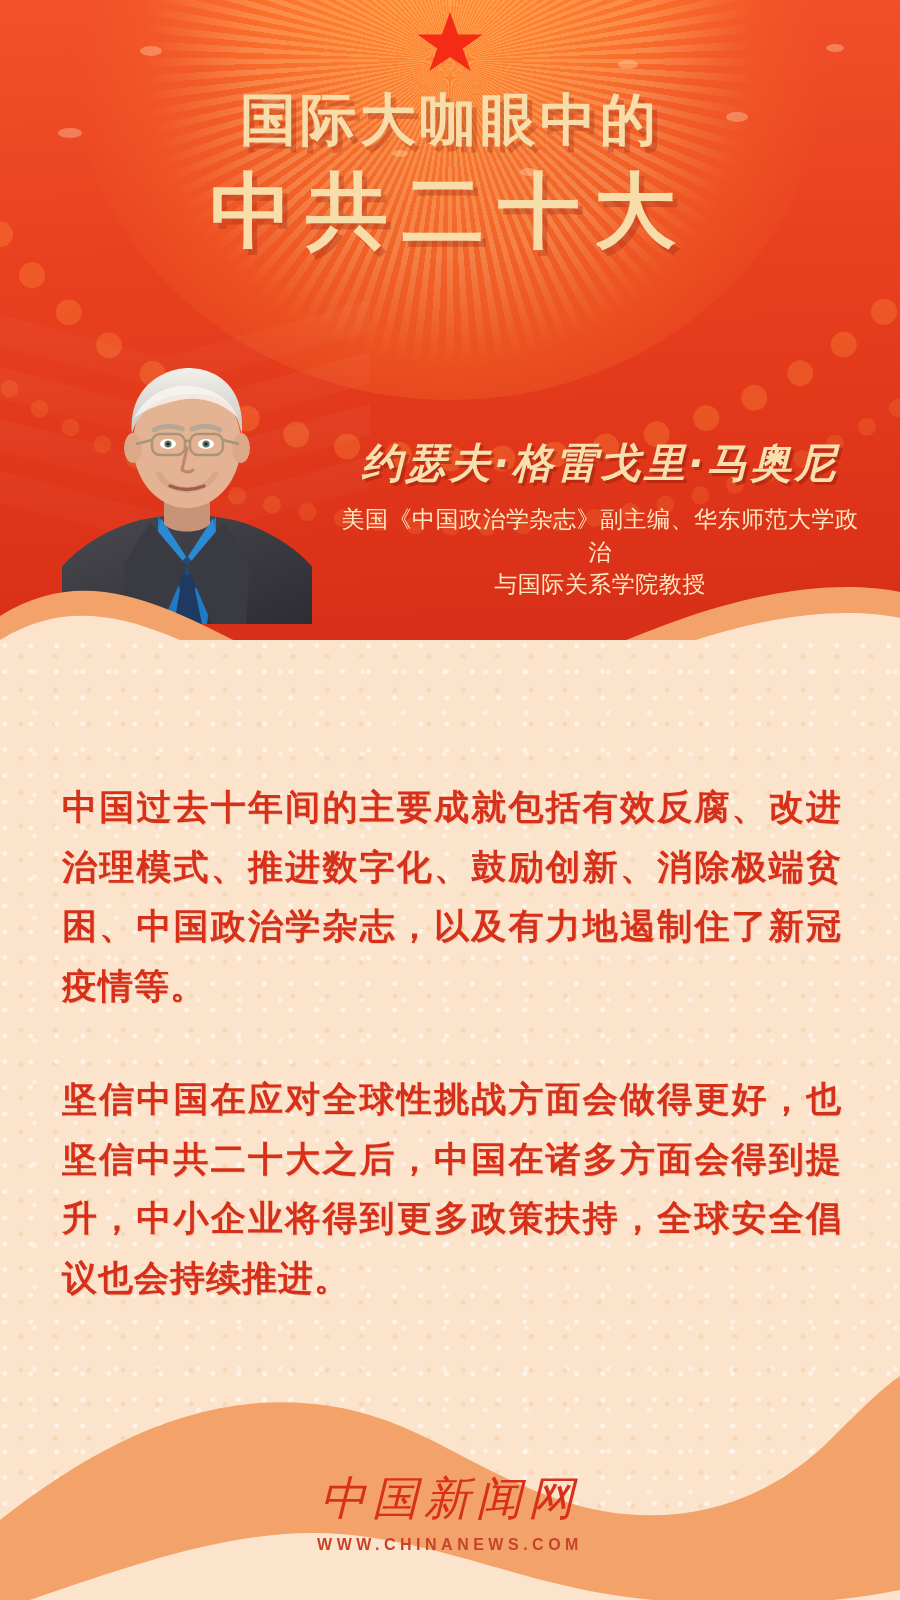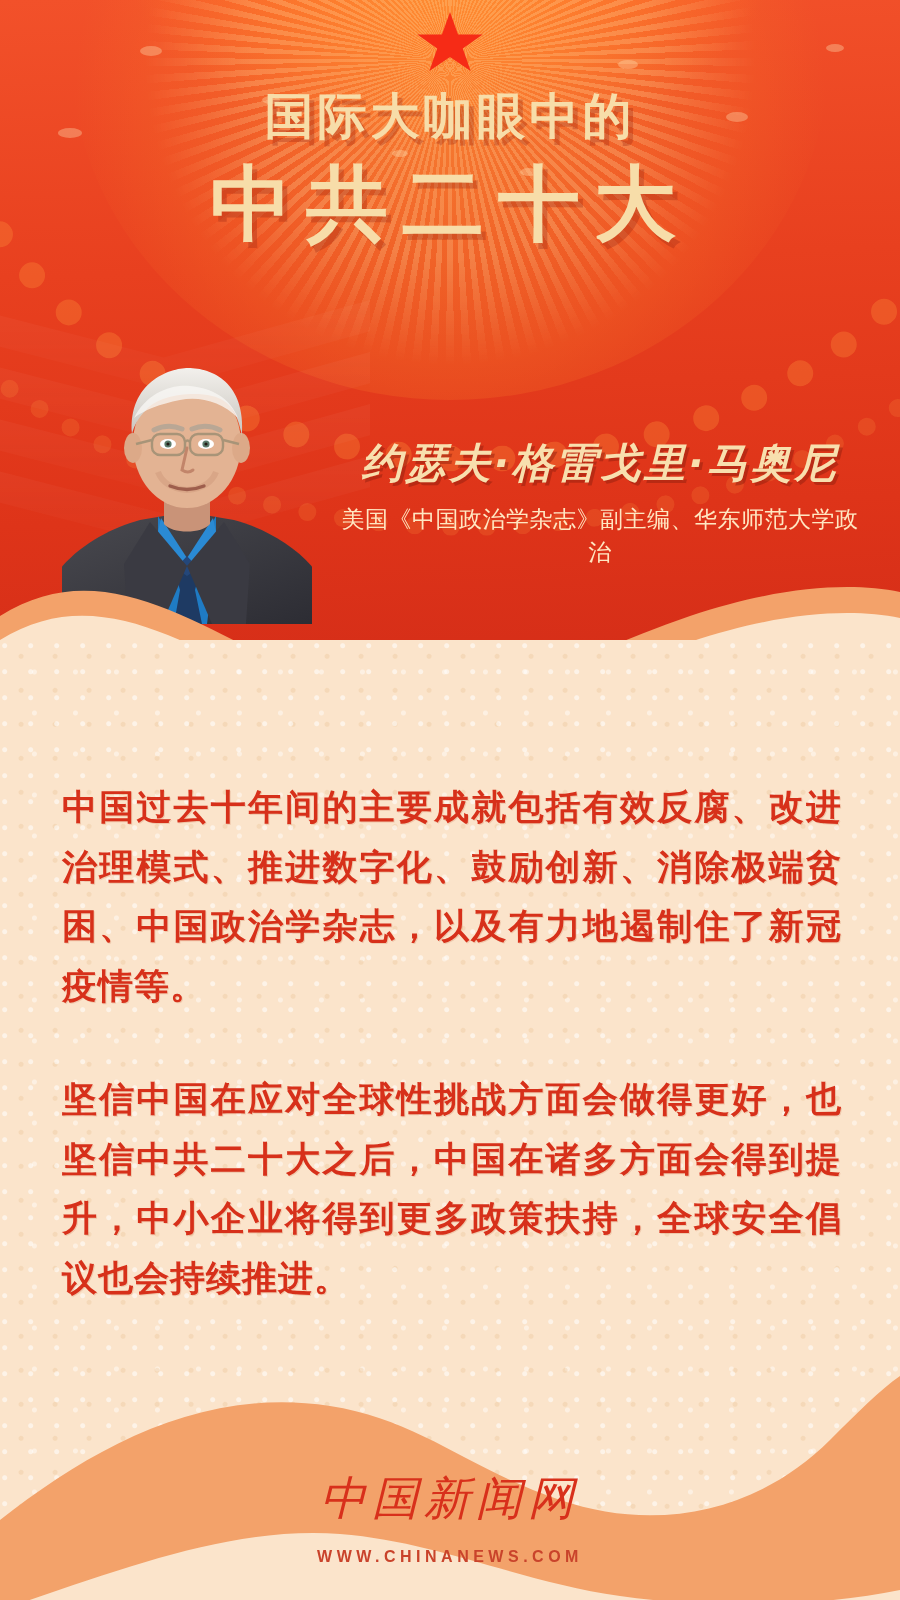--- a/index.html
+++ b/index.html
@@ -103,21 +103,21 @@
     text-align: center;
   }
   .title-line {
     font-family: "DejaVu Sans", "Liberation Sans", sans-serif;
     font-weight: bold;
     color: #F7DDA9;
     letter-spacing: 4px;
     line-height: 1.0;
     text-shadow: 5px 6px 0 rgba(150,32,16,0.30);
   }
-  .title-line.l1 { font-size: 49px; }
+  .title-line.l1 { font-size: 56px; }
   .title-line.l2 { font-size: 82px; margin-top: 22px; letter-spacing: 14px; }
 
   
   .portrait {
     position: absolute;
     left: 62px; top: 352px;
     width: 250px; height: 272px;
   }
   .portrait svg { display:block; }
 
@@ -195,21 +195,21 @@
   }
   .logo-cn {
     font-family: "DejaVu Serif", "Liberation Serif", serif;
     font-weight: normal;
     font-size: 46px;
     letter-spacing: 6px;
     color: #D8301B;
     font-style: italic;
   }
   .logo-url {
-    margin-top: 18px;
+    margin-top: 6px;
     font-size: 16px;
     letter-spacing: 4.5px;
     color: #C9432B;
     font-weight: bold;
   }
 </style>
 </head>
 <body>
 
 <div class="poster">
@@ -306,20 +306,21 @@
 
         <path d="M 96 120 q 6 16 29 18 q 23 -2 29 -18" stroke="rgba(170,110,85,.18)" stroke-width="6" fill="none"></path>
       </g>
     </svg>
   </div>
 
   <div class="name-block">
     <div class="person-name">约瑟夫·格雷戈里·马奥尼</div>
     <div class="person-affil">
       <div>美国《中国政治学杂志》副主编、华东师范大学政治</div>
+      <div>与国际关系学院教授</div>
     </div>
   </div>
 
   <svg class="wave-top" viewBox="0 0 900 230" preserveAspectRatio="none">
     <path d="M0,96 C110,26 210,118 330,166 C450,214 560,140 690,96 C780,66 850,62 900,72 L900,230 L0,230 Z" fill="#F3A26A"></path>
     <path d="M0,120 C110,52 210,144 330,192 C450,240 560,166 690,122 C780,92 850,88 900,98 L900,230 L0,230 Z" fill="#FBE4CB"></path>
   </svg>
 
   <div class="body-area"></div>
 

